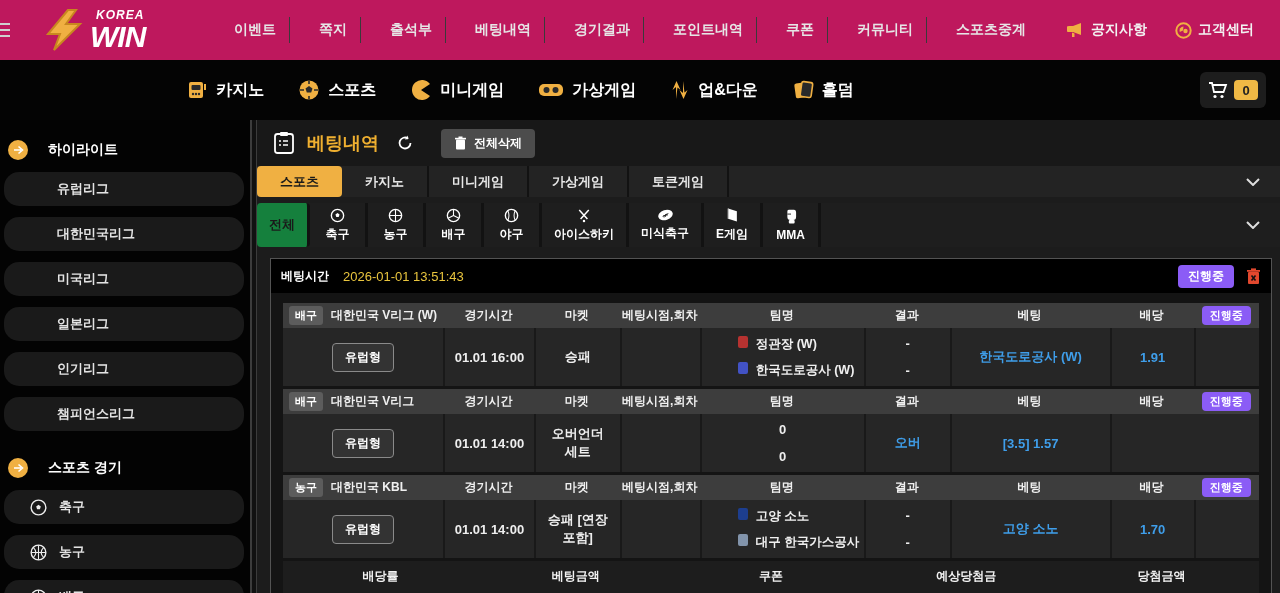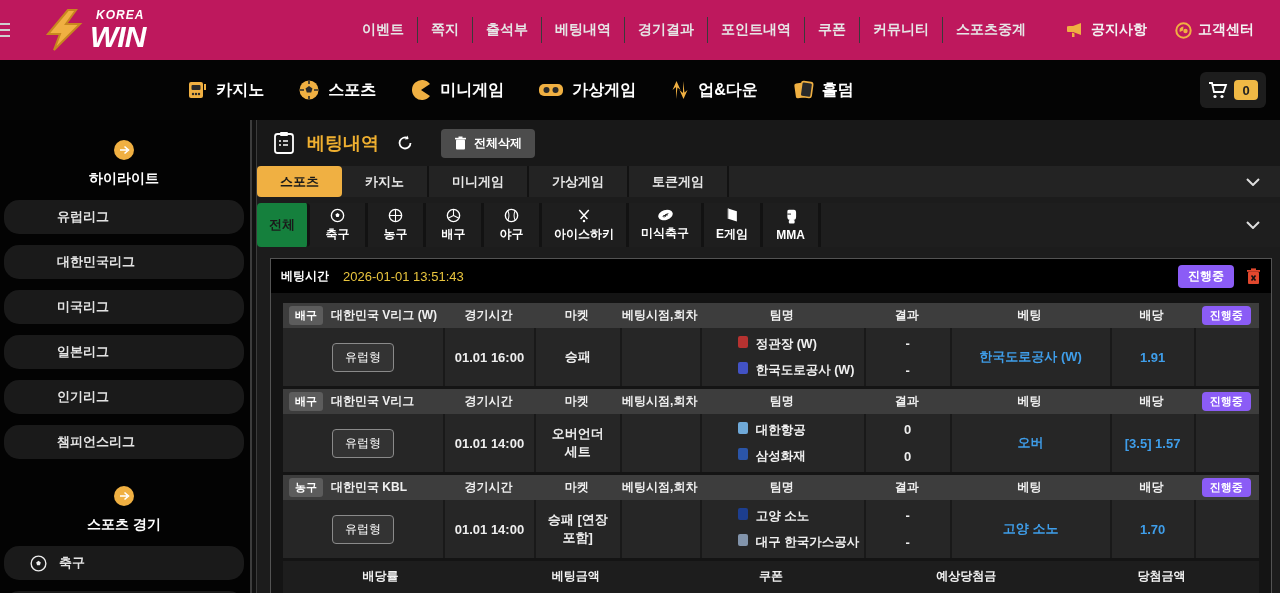--- a/index.html
+++ b/index.html
@@ -7,21 +7,21 @@
     font-family:"Liberation Sans", sans-serif; }
 
   
   .topbar { height:60px; background:#be185d; display:flex; align-items:center; position:relative; }
   .hamburger { width:14px; margin-left:-4px; display:flex; flex-direction:column; gap:4px; cursor:pointer; }
   .hamburger span { display:block; height:2px; background:#cfcfcf; width:14px; }
   .logo { display:flex; align-items:flex-end; margin-left:28px; position:relative; height:44px; }
   .logo .korea { position:absolute; top:0; left:58px; color:#fff; font-size:12px; font-weight:bold; font-style:italic; letter-spacing:1px; }
   .logo .bolt { width:52px; height:44px; }
   .logo .win { color:#fff; font-size:30px; font-weight:bold; font-style:italic; letter-spacing:-1px; line-height:30px; }
-  .topnav { margin-left:auto; display:flex; align-items:center; height:100%; }
+  .topnav { margin-left:auto; display:flex; align-items:center; height:100%;gap:16px; }
   .topnav a { color:#e6e6e6; font-size:14px; font-weight:bold; text-decoration:none; padding:4px 13px;
     border-right:1px solid #3a3a3a; white-space:nowrap; cursor:pointer; }
   .topnav a:last-of-type { border-right:none; }
   .top-extra { display:flex; align-items:center; gap:6px; margin-left:28px; cursor:pointer; }
   .top-extra .lbl { color:#f2f2f2; font-size:14px; font-weight:bold; white-space:nowrap; }
   .topbar .pad-r { width:26px; }
 
   
   .gamenav { height:60px; background:#040404; display:flex; align-items:center; position:relative; }
   .gn-items { display:flex; align-items:center; gap:34px; margin:0 auto; transform:translateX(-120px); }
@@ -32,21 +32,21 @@
   .cart-badge { background:#f0b945; color:#222; font-size:13px; font-weight:bold; border-radius:4px;
     min-width:24px; height:20px; display:flex; align-items:center; justify-content:center; }
 
   
   .content { display:flex; height:473px; }
   .sidebar { width:250px; background:#030303; padding-top:12px; flex-shrink:0; overflow:hidden; }
   .vdivider { width:7px; background:#111; border-left:2px solid #3c3c3c; border-right:1px solid #3c3c3c; flex-shrink:0; }
   .main { flex:1; background:#1c1c1c; overflow:hidden; }
 
   
-  .sb-section-head { display:flex; align-items:center; gap:10px; padding:8px 10px 12px 8px;flex-direction:column; }
+  .sb-section-head { display:flex; align-items:center; gap:20px; padding:8px 10px 12px 8px; }
   .sb-section-head .goldcirc { width:20px; height:20px; border-radius:50%; background:#f0b042;
     display:flex; align-items:center; justify-content:center; }
   .sb-section-head .title { color:#fff; font-size:14px; font-weight:bold; }
   .sb-pill { height:34px; margin:0 6px 11px 4px; background:#1a1a1a; border-radius:15px;
     display:flex; align-items:center; color:#e3e3e3; font-size:13px; font-weight:bold; cursor:pointer; }
   .sb-pill.league { padding-left:53px; }
   .sb-pill.sport { padding-left:26px; gap:12px; }
 
   
   .main-head { height:46px; background:#181818; display:flex; align-items:center; padding-left:16px; gap:12px; }
@@ -86,21 +86,21 @@
     color:#f0f0f0; font-size:12px; font-weight:bold; }
   .m-head .league-cell { justify-content:flex-start; padding-left:6px; gap:8px; }
   .sport-badge { background:#5c5c5c; color:#fff; border-radius:3px; padding:2px 6px; font-size:11px; font-weight:bold; }
   .m-head .status-cell .badge-blue { font-size:11px; padding:2px 8px; }
 
   .m-row { background:#262626; margin-bottom:3px; }
   .m-row > div { min-height:58px; display:flex; align-items:center; justify-content:center;
     border-left:2px solid #191919; color:#eee; font-size:13px; font-weight:bold; }
   .m-row > div:first-child { border-left:none; }
   .type-badge { background:#333; border:1px solid #8a8a8a; border-radius:4px; padding:5px 12px;
-    color:#fff; font-size:12px; font-weight:normal; cursor:pointer; }
+    color:#fff; font-size:12px; font-weight:bold; cursor:pointer; }
   .cell-time { letter-spacing:0; }
   .cell-market { text-align:center; padding:0 8px; }
   .cell-teams { flex-direction:column; align-items:flex-start !important; justify-content:center; gap:9px; padding-left:36px; }
   .teamline { display:flex; align-items:flex-start; gap:8px; color:#f0f0f0; font-size:12.5px; font-weight:bold; }
   .team-dot { width:10px; height:12px; border-radius:2px; display:inline-block; flex-shrink:0; }
   .cell-result { flex-direction:column; gap:12px; color:#ddd; font-size:12px; }
   .cell-bet { color:#3f9eea !important; }
   .cell-odds { color:#3f9eea !important; }
 
   
@@ -466,30 +466,20 @@
               <span class="badge-blue">진행중</span>
             </div>
         </div>
         <div class="trow m-row">
           <div>
               <span class="type-badge">유럽형</span>
             </div>
           <div class="cell-time">01.01 14:00</div>
           <div class="cell-market">오버언더 세트</div>
           <div></div>
-          <div class="cell-teams">
-            <span class="teamline">
-                <span class="team-dot" style="background: rgb(111, 169, 216);"></span>
-                <span>대한항공</span>
-              </span>
-            <span class="teamline">
-                <span class="team-dot" style="background: rgb(43, 85, 168);"></span>
-                <span>삼성화재</span>
-              </span>
-          </div>
           <div class="cell-result">
             <span>0</span>
             <span>0</span>
           </div>
           <div class="cell-bet">오버</div>
           <div class="cell-odds">[3.5] 1.57</div>
           <div></div>
         </div>
 
         <div class="trow m-head">

